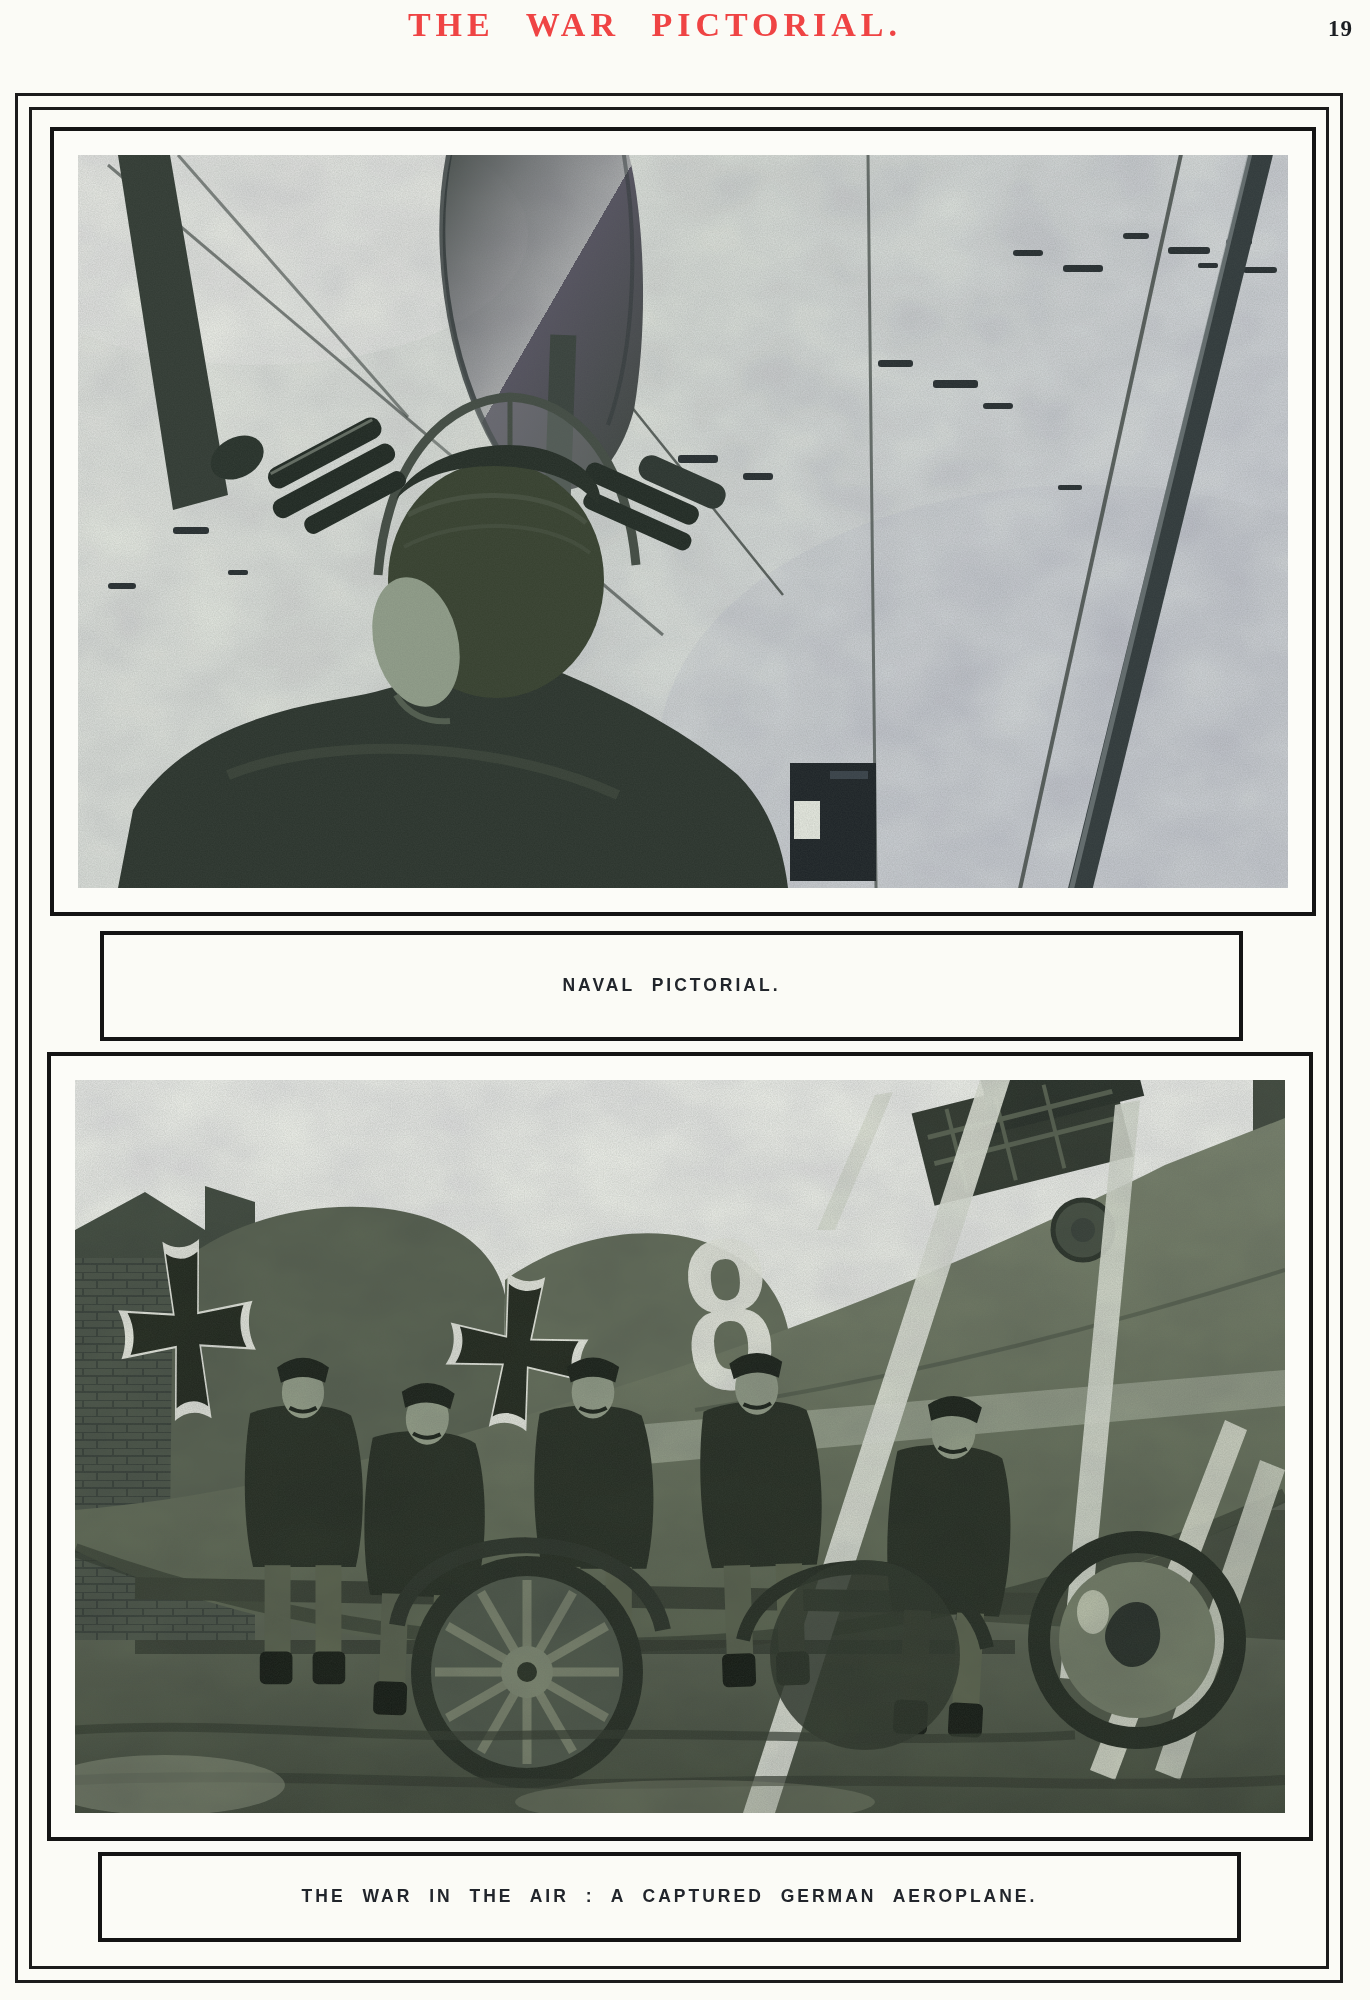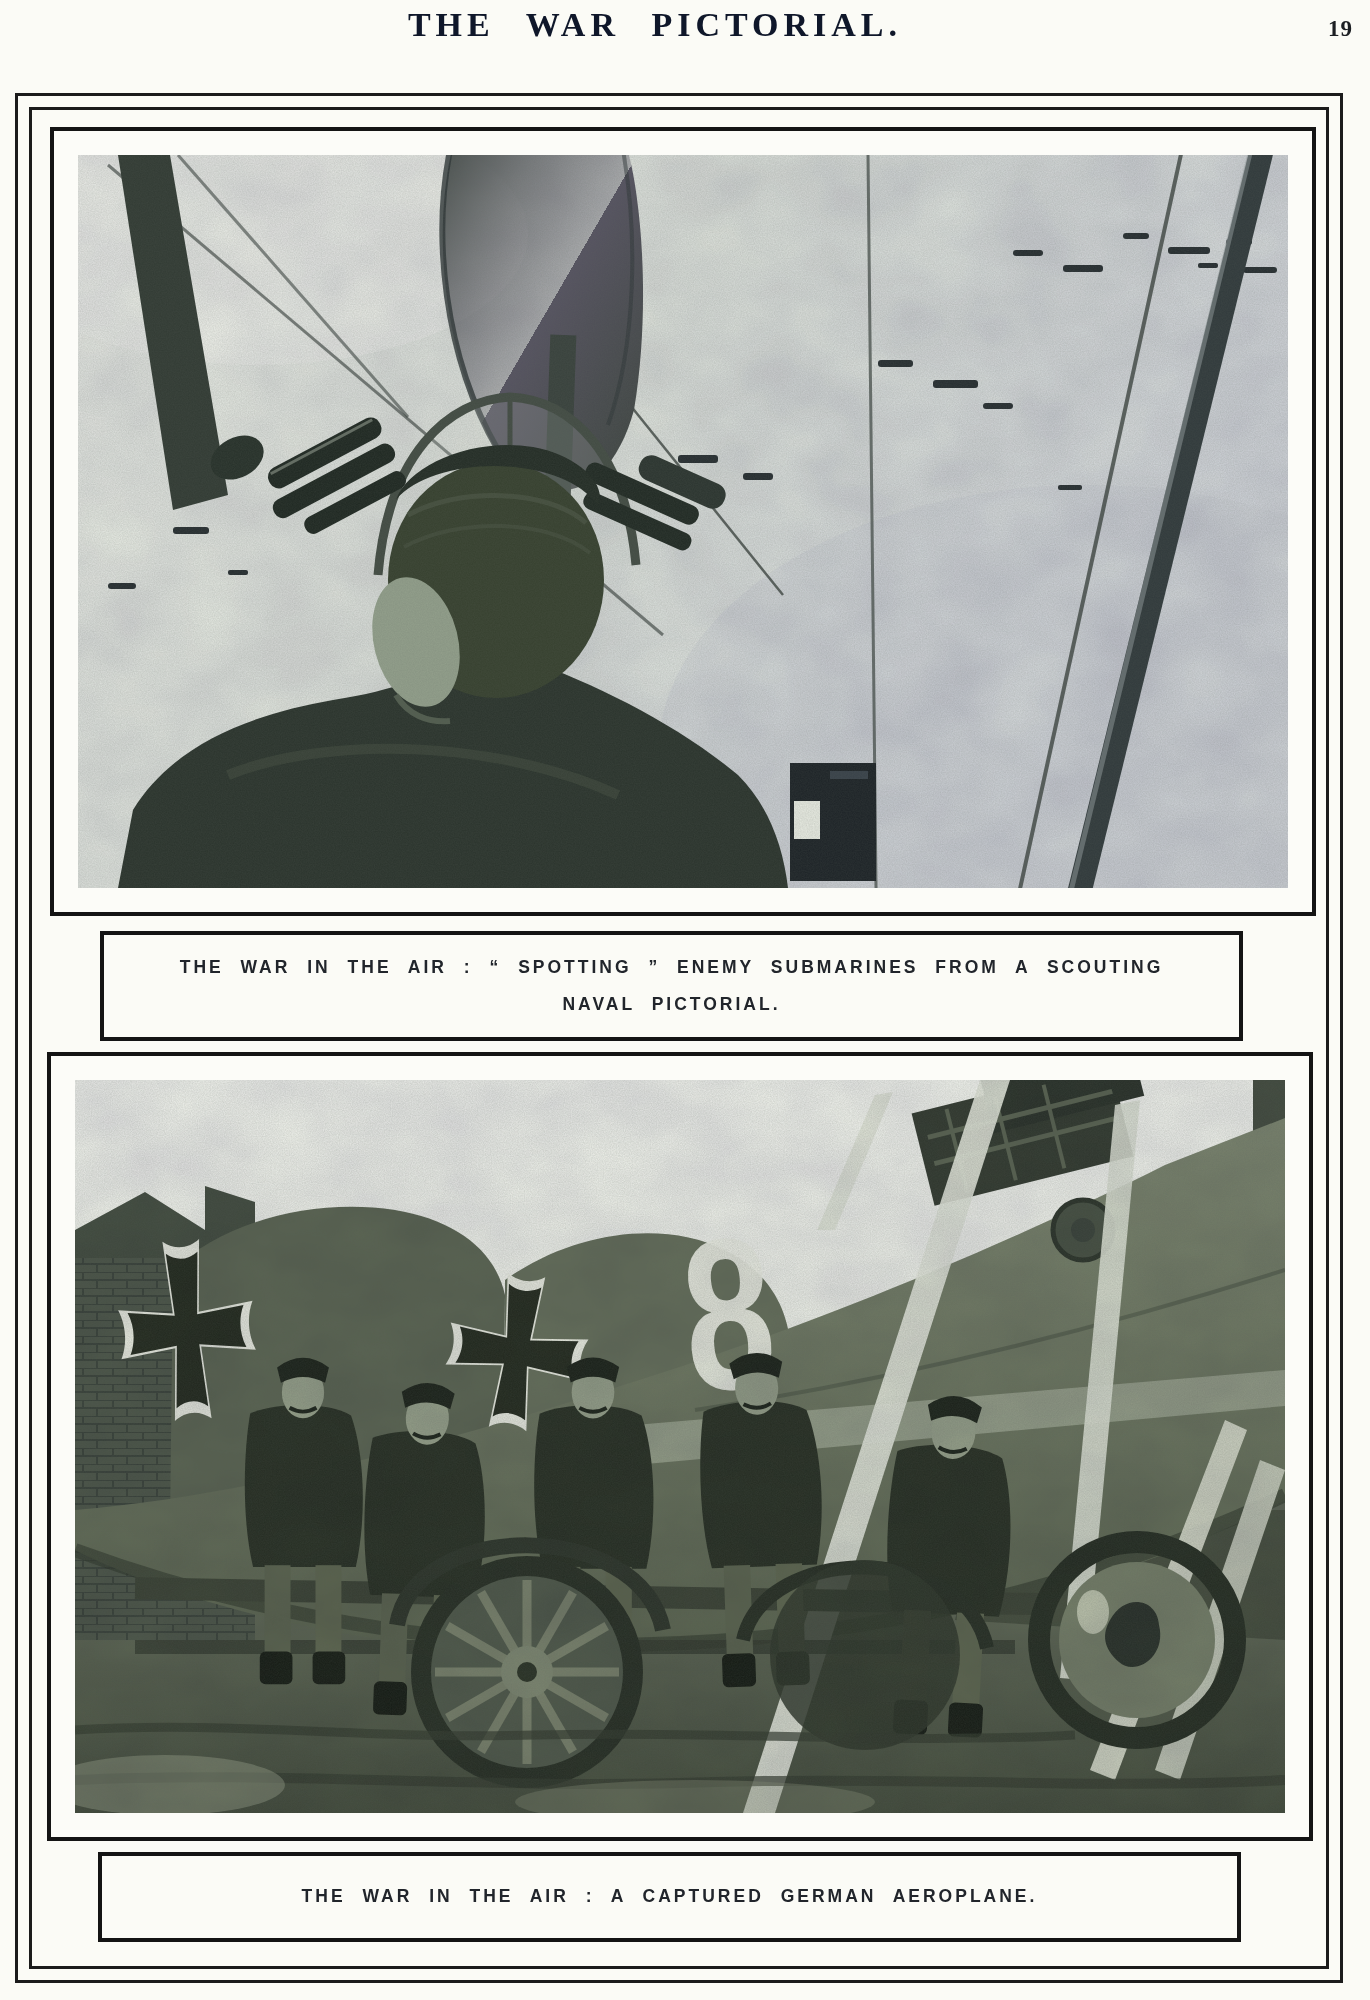--- a/index.html
+++ b/index.html
@@ -5,21 +5,21 @@
   html,body{margin:0;padding:0;}
   body{
     width:1370px;height:2000px;position:relative;
     background:#fbfbf6;
     font-family:"Liberation Serif", serif;
     overflow:hidden;
   }
   .page-title{
     position:absolute;top:6px;left:0;width:1310px;
     text-align:center;
-    font-size:34px;font-weight:bold;color:#0f172a;
+    font-size:34px;font-weight:bold;color:#ef4444;
     letter-spacing:5px;word-spacing:18px;
   }
   .page-number{
     position:absolute;top:16px;left:1328px;
     font-size:23px;font-weight:bold;color:#1c1f23;letter-spacing:1px;text-align:right;
   }
   .outer-frame{
     position:absolute;left:15px;top:93px;width:1328px;height:1890px;
     border:3px solid #1b1b1b;box-sizing:border-box;
   }
@@ -159,21 +159,20 @@
         <rect x="716" y="646" width="26" height="38" fill="#e8ebe2"></rect>
         <rect x="752" y="616" width="38" height="8" fill="#39424a"></rect>
       </g>
 
       <rect x="0" y="0" width="1210" height="733" filter="url(#p1grain)" opacity="0.45"></rect>
     </svg>
   </div>
 </div>
 
 <div class="caption-box" id="cap1">
-  <div>THE WAR IN THE AIR : “ SPOTTING ” ENEMY SUBMARINES FROM A SCOUTING</div>
   <div>NAVAL PICTORIAL.</div>
 </div>
 
 <div class="photo-frame" id="fig2">
   <div class="photo" style="background:#f2f4ec;">
     <svg viewBox="0 0 1210 733" preserveAspectRatio="none">
       <defs>
         <linearGradient id="p2sky" x1="0" y1="0" x2="0" y2="1">
           <stop offset="0" stop-color="#f5f7f0"></stop>
           <stop offset="1" stop-color="#e2e6dc"></stop>

